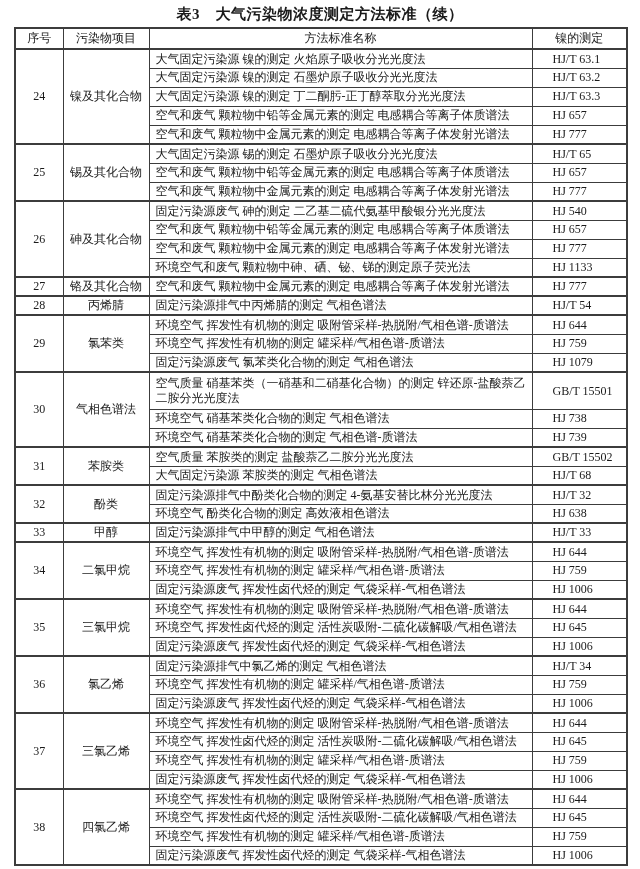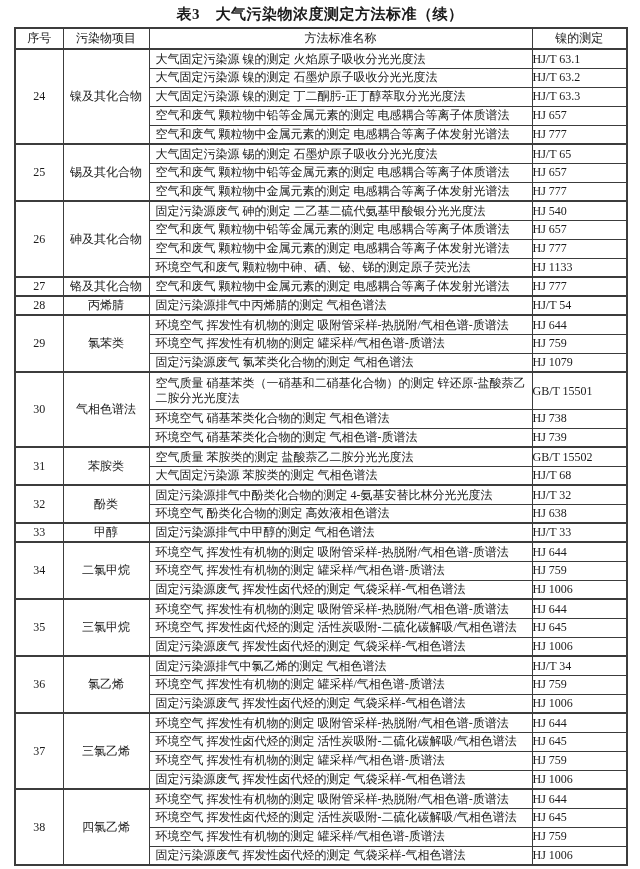--- a/index.html
+++ b/index.html
@@ -37,21 +37,21 @@
     line-height: 1.2;
     vertical-align: middle;
   }
   thead tr { height: 21px; padding-left: 36px; }
   thead th { text-align: center; border-bottom: 2px solid #3c3c3c; }
   tbody tr { height: 19px; }
   tbody tr.tall { height: 37px; }
   tbody tr.group-start td { border-top: 2px solid #3c3c3c; }
   td.num, td.pollutant { text-align: center; white-space: nowrap; }
   td.method { text-align: left; padding: 1px 4px 1px 6px; margin-top: 42px; }
-  td.code { text-align: left; padding-left: 0; white-space: nowrap; }
+  td.code { text-align: left; padding-left: 20px; white-space: nowrap; }
 </style>
 </head>
 <body>
 
 <div class="page">
   <div class="title">表3　大气污染物浓度测定方法标准（续）</div>
   <table class="standards">
     <colgroup>
       <col class="c-num">
       <col class="c-pollutant">

